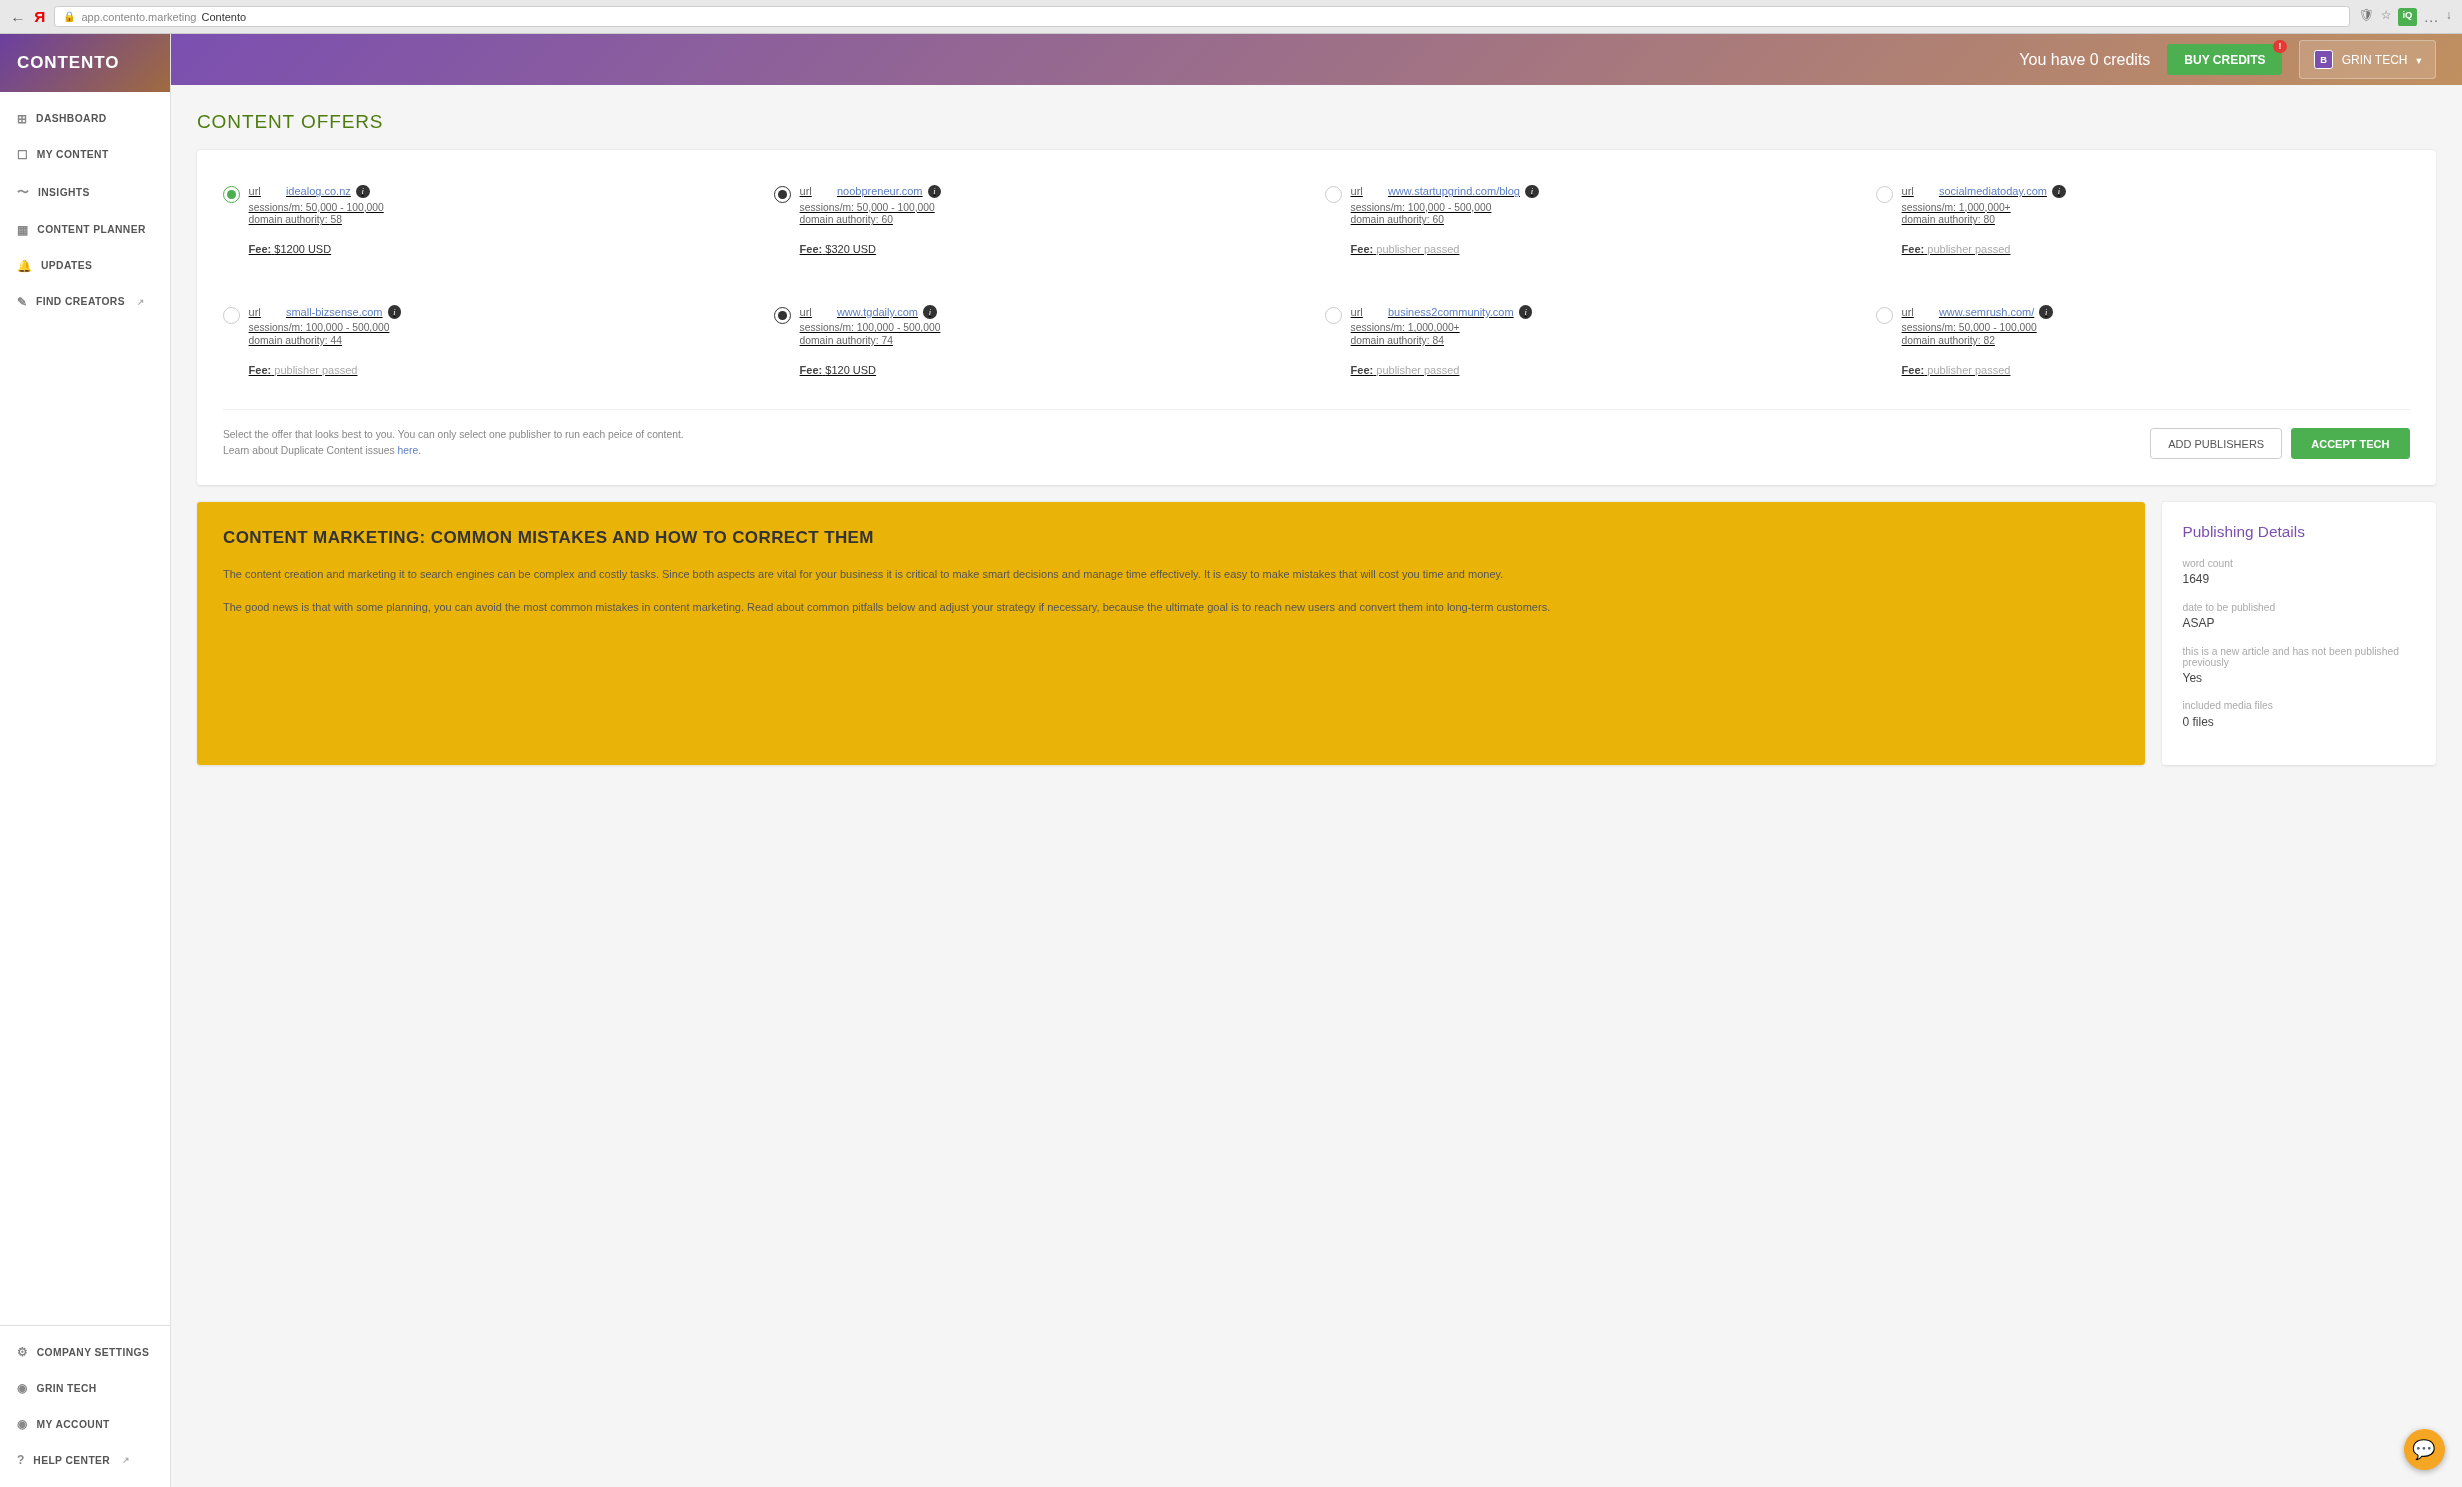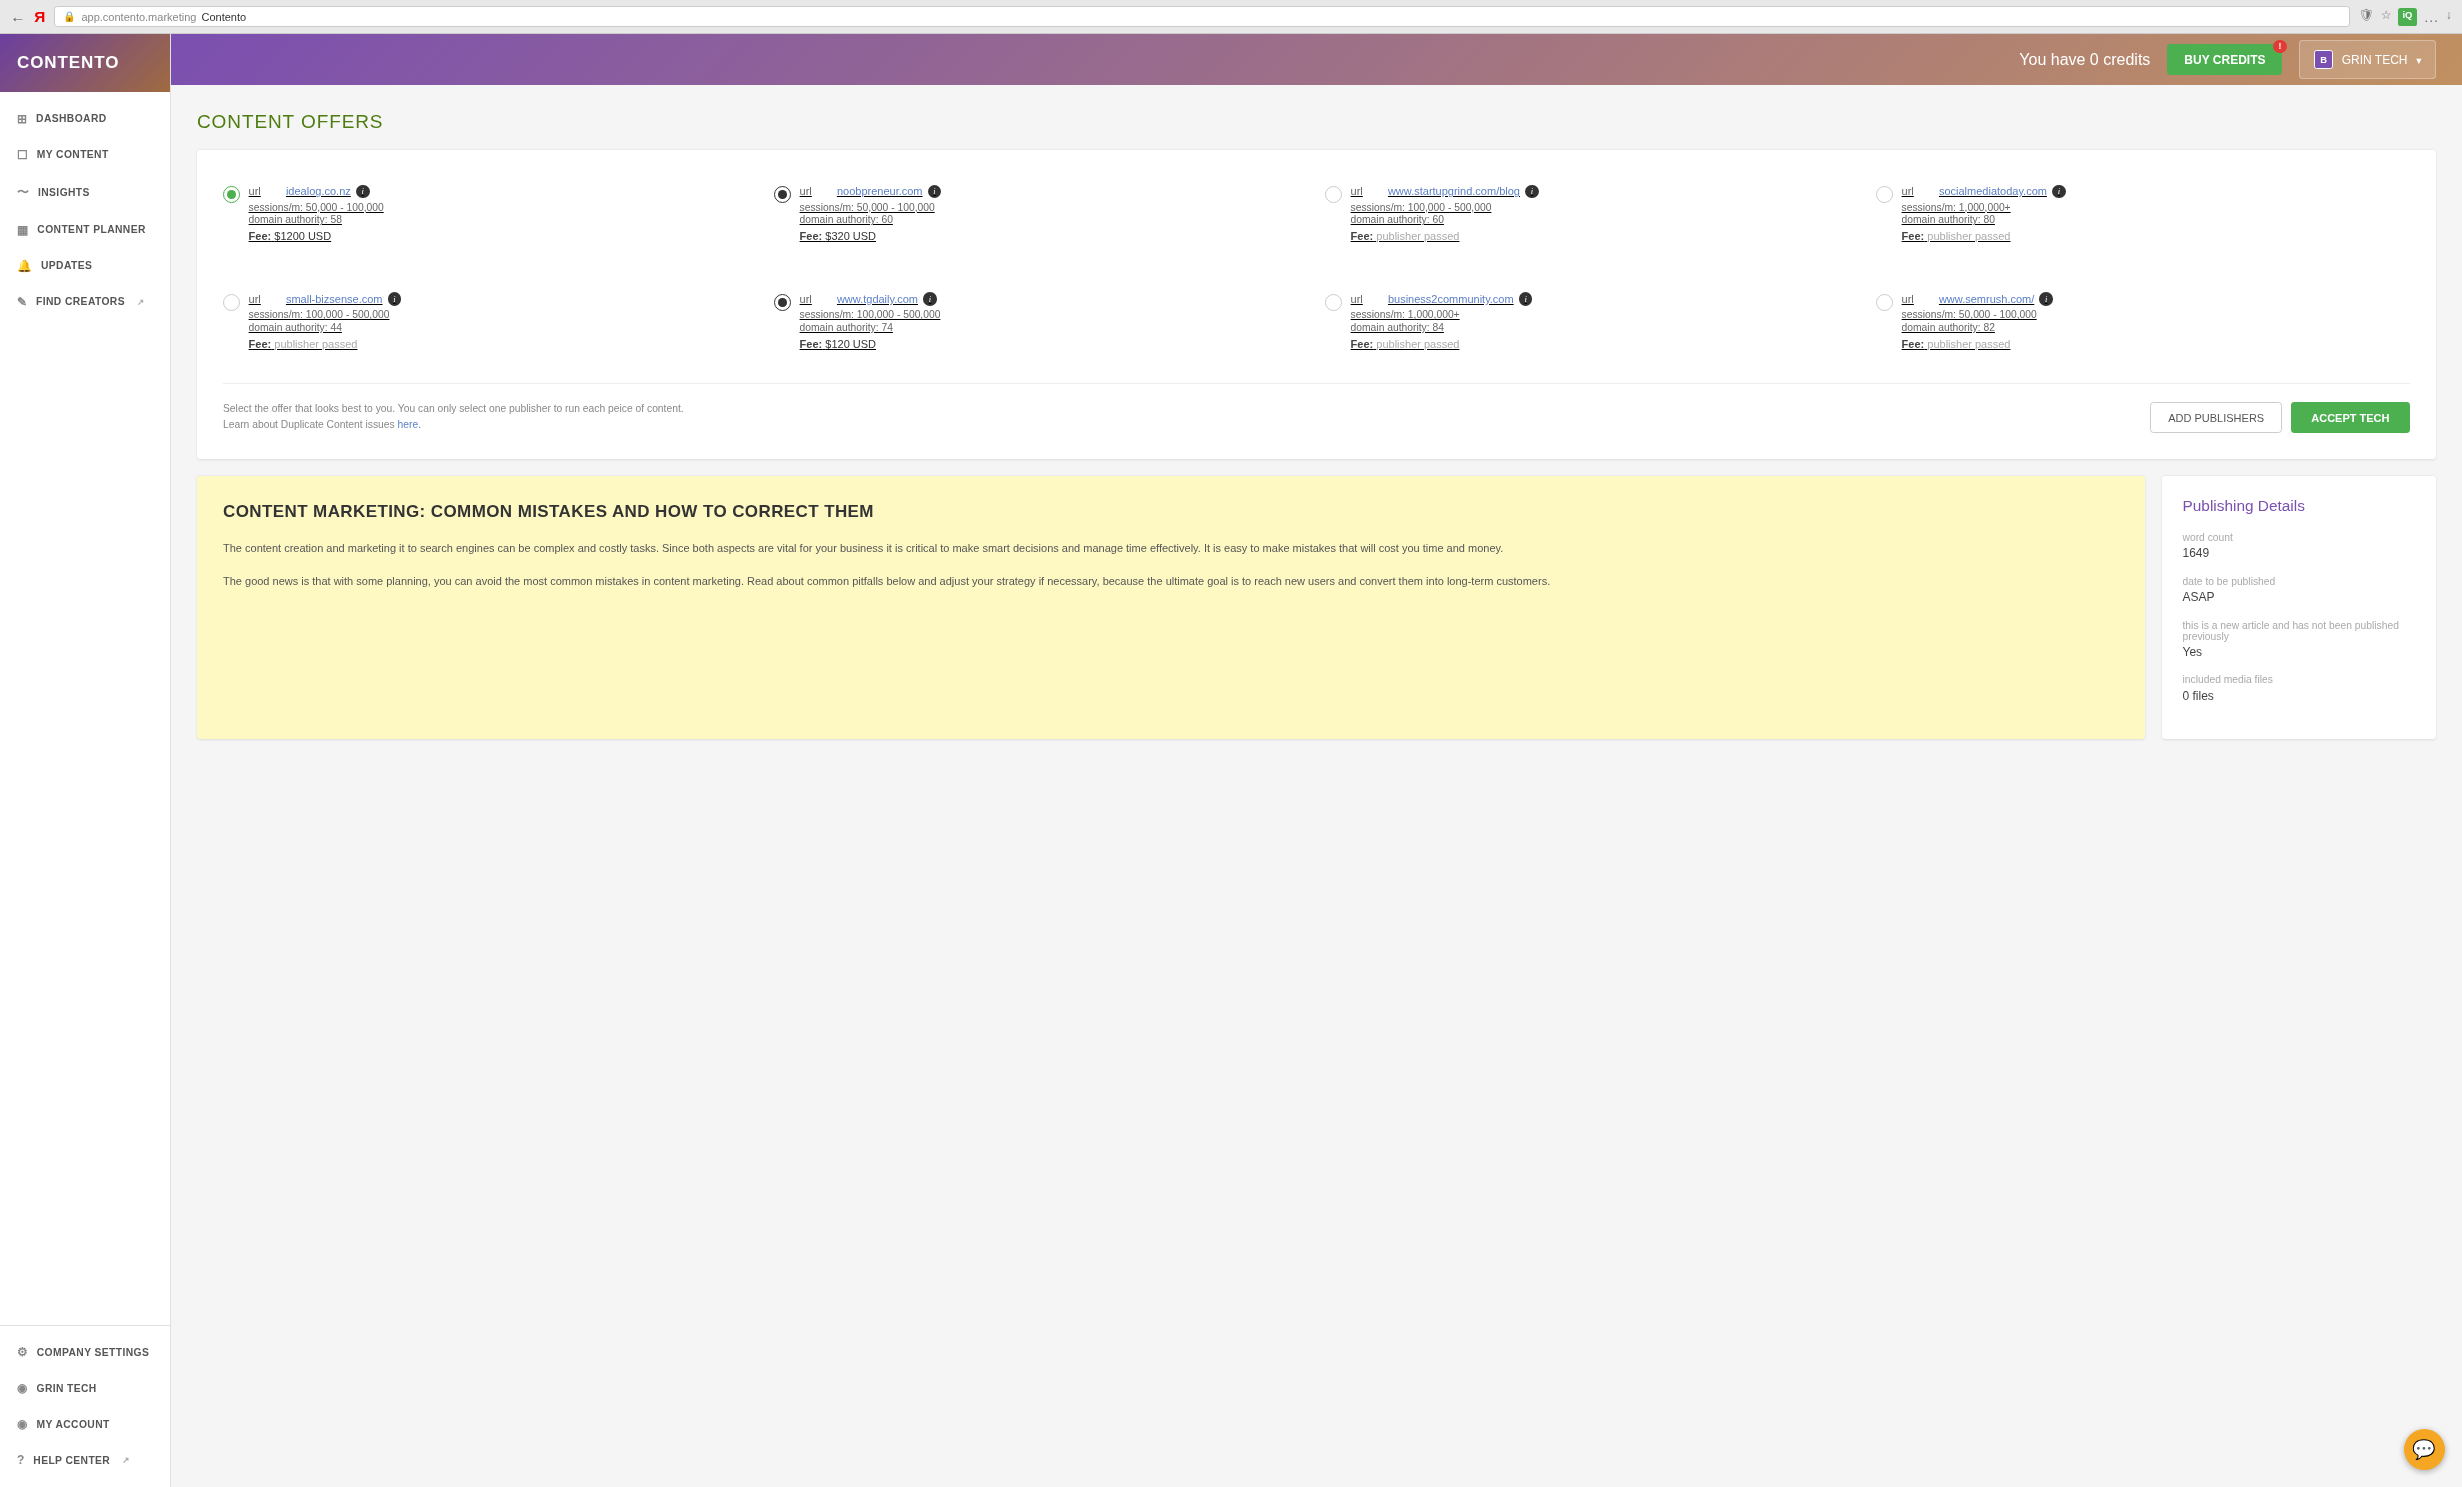--- a/index.html
+++ b/index.html
@@ -217,21 +217,21 @@
       font-size: 8.6px;
       display: inline-flex;
       align-items: center;
       justify-content: center;
       font-style: italic;
       font-family: serif;
       cursor: pointer;
       flex-shrink: 0;
     }
     .offer-detail { font-size: 10.3px; color: #666; margin-bottom: 1.7px; }
-    .offer-fee { margin-top: 5px; font-size: 11px; color: #444; }
+    .offer-fee { margin-top: 18px; font-size: 11px; color: #444; }
     .offer-fee strong { font-weight: 600; }
     .fee-value { color: #333; }
     .fee-publisher { color: #aaa; font-style: normal; }
     .offers-row2 {
       display: grid;
       grid-template-columns: repeat(4, 1fr);
       gap: 17px;
       margin-bottom: 17px;
     }
 
@@ -267,21 +267,21 @@
     }
 
     
     .bottom-section {
       display: grid;
       grid-template-columns: 1fr 274px;
       gap: 17px;
     }
 
     .article-card {
-      background: #fef9c3;
+      background: #eab308;
       border-radius: 3.4px;
       padding: 26px;
       box-shadow: 0 0.9px 2.6px rgba(0,0,0,0.1);
     }
     .article-title {
       font-size: 17px;
       font-weight: 700;
       color: #333;
       margin-bottom: 17px;
       text-transform: uppercase;

